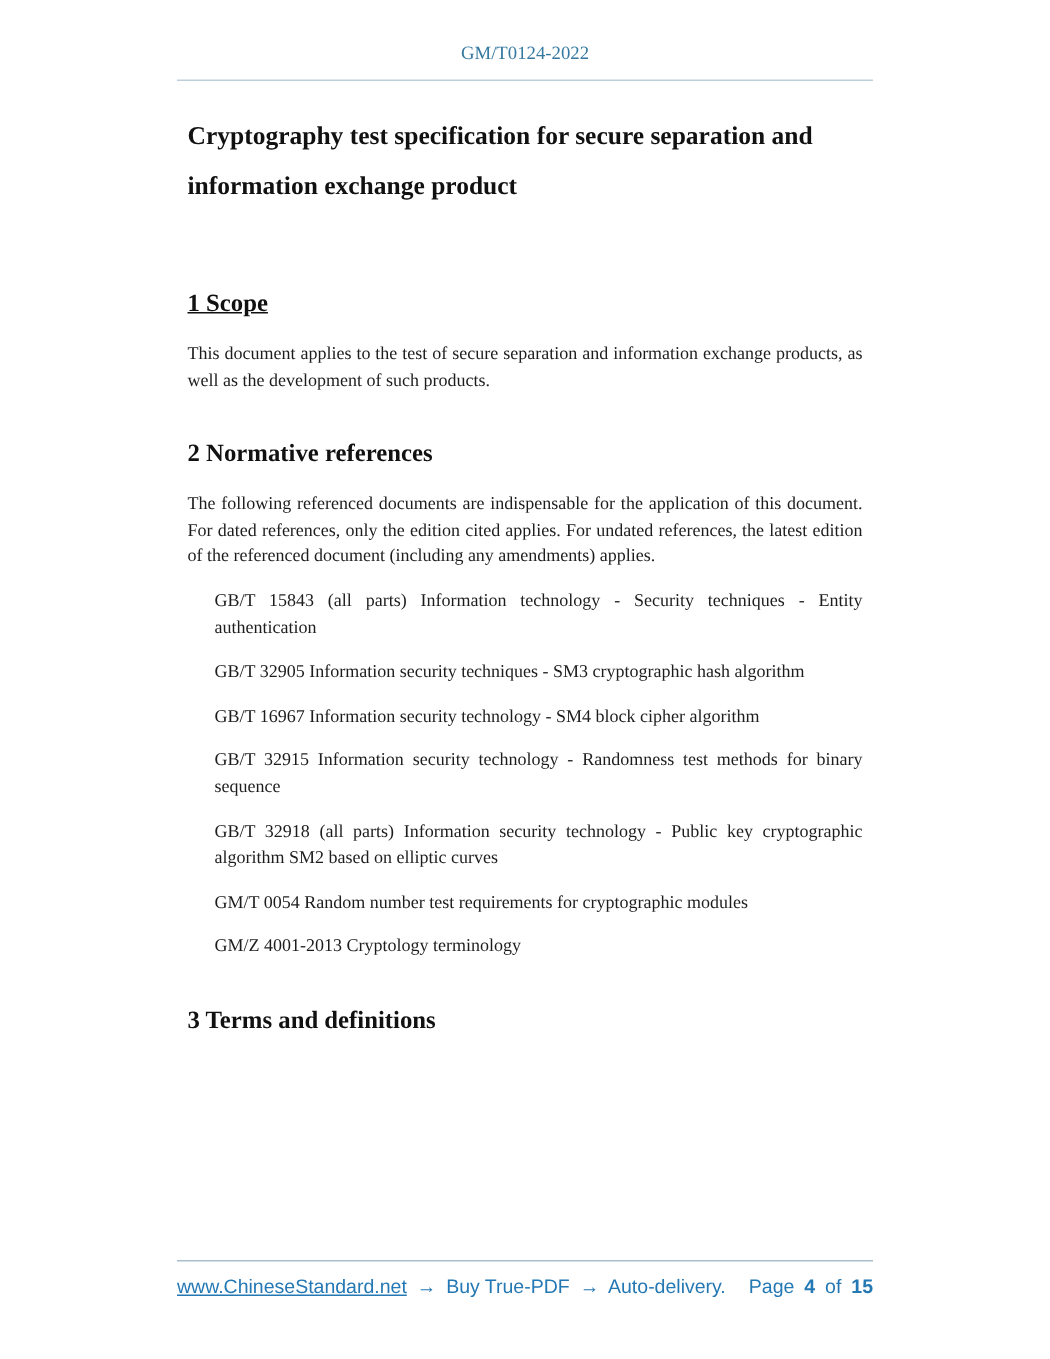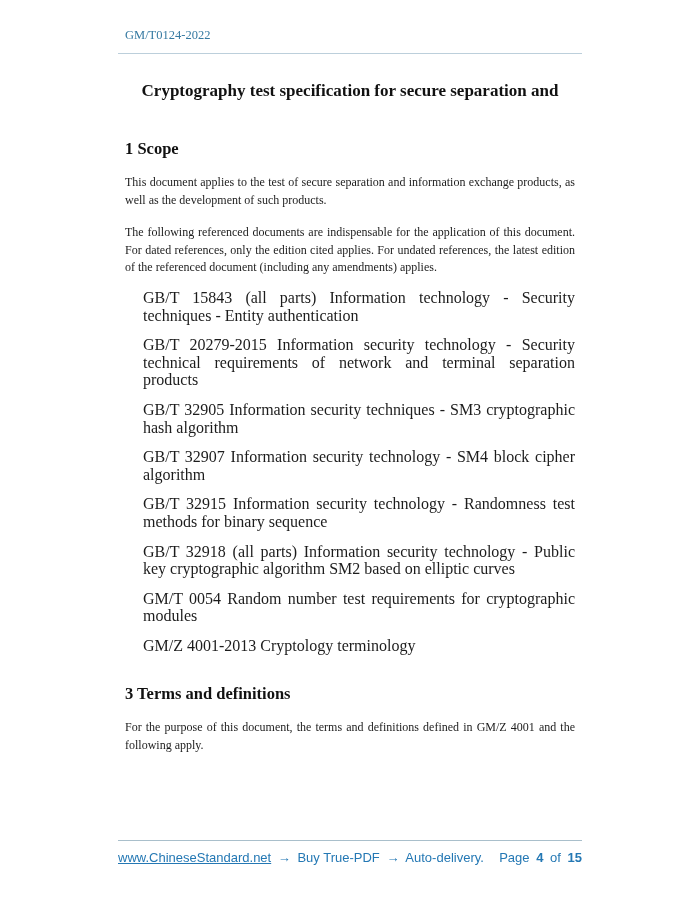--- a/index.html
+++ b/index.html
@@ -15,61 +15,61 @@
     color: #1c1c1c;
     overflow: hidden;
   }
   .content {
     position: absolute;
     left: 125px;
     width: 450px;
     top: 0;
   }
   .doc-header {
-    text-align: left;
+    text-align: center;
     color: #3579a1;
     font-size: 12.5px;
     padding: 28px 0 10px 0;
   }
   .rule {
     height: 1px;
     background: #bccfdb;
     margin: 0 -7px;
   }
   h1.doc-title {
     font-size: 17px;
     font-weight: bold;
-    text-align: center;
     line-height: 33px;
     margin: 20px 0 0 0;
     color: #111;
   }
   h2.section-heading {
     font-size: 16.5px;
     font-weight: bold;
     margin: 30px 0 0 0;
     color: #111;
   }
   h2.first {
-    margin-top: 32px;
+    margin-top: 52px;
+    text-decoration: underline;
   }
   p.body-para {
     font-size: 12px;
     line-height: 17.6px;
     text-align: justify;
     margin: 15px 0 0 0;
   }
   p.body-para + p.body-para {
     margin-top: 4px;
   }
   .references {
     padding-left: 18px;
   }
   p.reference {
-    font-size: 16px;
+    font-size: 12px;
     line-height: 17.6px;
     text-align: justify;
     margin: 12px 0 0 0;
   }
   .footer {
     position: absolute;
     left: 118px;
     right: 118px;
     top: 840px;
     border-top: 1px solid #a9bfcb;
@@ -101,44 +101,44 @@
 
 <div class="content">
 
   <div class="doc-header">
     <span>GM/T0124-2022</span>
   </div>
   <div class="rule"></div>
 
   <h1 class="doc-title">
     <div>Cryptography test specification for secure separation and</div>
+    <div>information exchange product</div>
   </h1>
 
   <section>
     <h2 class="section-heading first">1 Scope</h2>
     <p class="body-para">This document applies to the test of secure separation and information exchange products, as well as the development of such products.</p>
   </section>
 
   <section>
+    <h2 class="section-heading">2 Normative references</h2>
     <p class="body-para">The following referenced documents are indispensable for the application of this document. For dated references, only the edition cited applies. For undated references, the latest edition of the referenced document (including any amendments) applies.</p>
     <div class="references">
       <p class="reference">GB/T 15843 (all parts) Information technology - Security techniques - Entity authentication</p>
-      <p class="reference">GB/T 20279-2015 Information security technology - Security technical requirements of network and terminal separation products</p>
       <p class="reference">GB/T 32905 Information security techniques - SM3 cryptographic hash algorithm</p>
-      <p class="reference">GB/T 32907 Information security technology - SM4 block cipher algorithm</p>
+      <p class="reference">GB/T 16967 Information security technology - SM4 block cipher algorithm</p>
       <p class="reference">GB/T 32915 Information security technology - Randomness test methods for binary sequence</p>
       <p class="reference">GB/T 32918 (all parts) Information security technology - Public key cryptographic algorithm SM2 based on elliptic curves</p>
       <p class="reference">GM/T 0054 Random number test requirements for cryptographic modules</p>
       <p class="reference">GM/Z 4001-2013 Cryptology terminology</p>
     </div>
   </section>
 
   <section>
     <h2 class="section-heading">3 Terms and definitions</h2>
-    <p class="body-para">For the purpose of this document, the terms and definitions defined in GM/Z 4001 and the following apply.</p>
   </section>
 
 </div>
 
 <div class="footer">
   <div class="left-seg">
     <span class="link">www.ChineseStandard.net</span>
     <span>→</span>
     <span>Buy True-PDF</span>
     <span>→</span>

